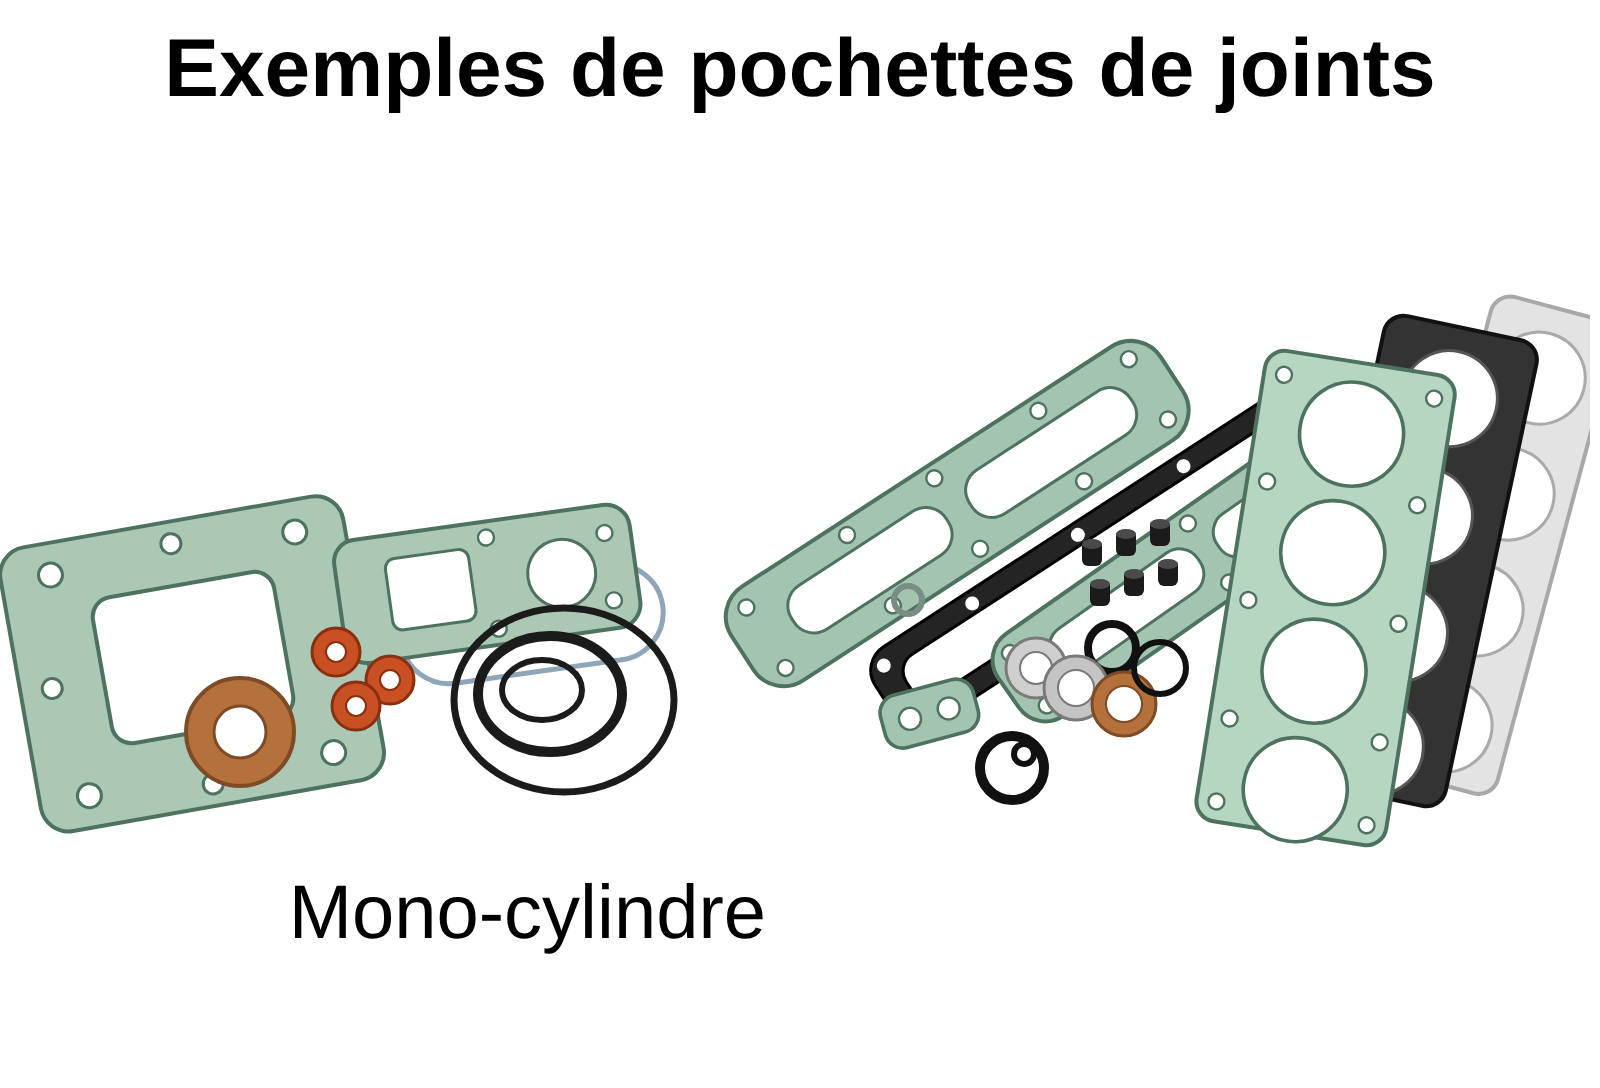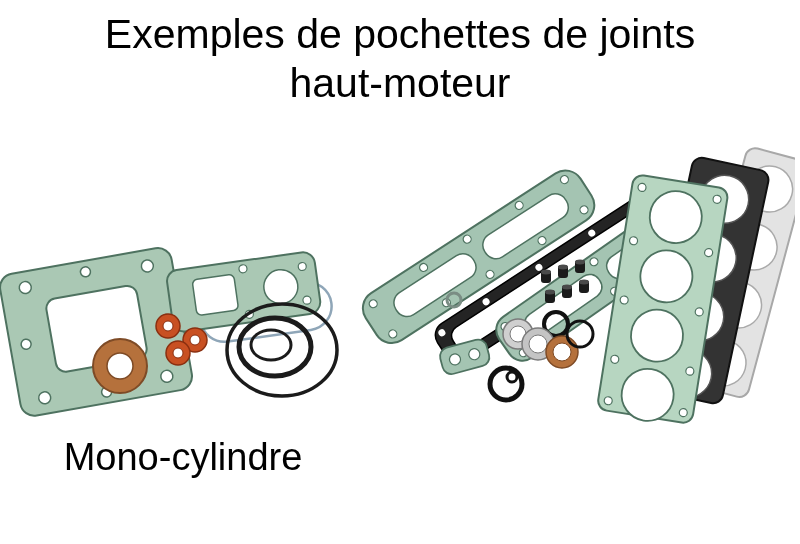--- a/index.html
+++ b/index.html
@@ -11,45 +11,44 @@
     overflow: hidden;
     color: #000;
   }
   .stage { position: absolute; inset: 0; }
   .title {
     position: absolute;
     top: 10px; left: 0; width: 800px;
     text-align: center;
     font-size: 41px;
     line-height: 1.2;
-    font-weight: 400;
+    font-weight: 700;
     color: #000;
   }
   .caption {
     position: absolute;
     font-size: 38px;
     font-weight: 400;
     text-align: center;
     color: #000;
     white-space: nowrap;
   }
-  .caption-mono  { left: 3px;  top: 436px; width: 360px; }
+  .caption-mono  { left: 23px;  top: 436px; width: 360px; text-align: right; }
   .caption-multi { left: 418px; top: 436px; width: 360px; }
   .mono-art  { position: absolute; left: 0px;   top: 226px; width: 340px; height: 212px; }
   .multi-art { position: absolute; left: 350px; top: 128px; width: 445px; height: 302px; }
   svg { overflow: hidden; display: block; }
 </style>
 </head>
 <body>
 
 <div class="stage">
 
   <div class="title">
     <div>Exemples de pochettes de joints</div>
-    <div>haut-moteur</div>
   </div>
 
   <svg class="mono-art" viewBox="0 0 340 212" xmlns="http://www.w3.org/2000/svg">
 
     <g transform="rotate(-10 95 100)">
       <path fill-rule="evenodd" d="M22,34 h146 a14,14 0 0 1 14,14 v116 a14,14 0 0 1 -14,14 h-146 a14,14 0 0 1 -14,-14 v-116 a14,14 0 0 1 14,-14 z
            M60,66 h72 a10,10 0 0 1 10,10 v54 a10,10 0 0 1 -10,10 h-72 a10,10 0 0 1 -10,-10 v-54 a10,10 0 0 1 10,-10 z" fill="#aac8b4" stroke="#4e7260" stroke-width="2"></path>
       <g fill="#ffffff" stroke="#4e7260" stroke-width="1.5">
         <circle cx="33" cy="50" r="6"></circle>
           <circle cx="157" cy="50" r="6"></circle>

